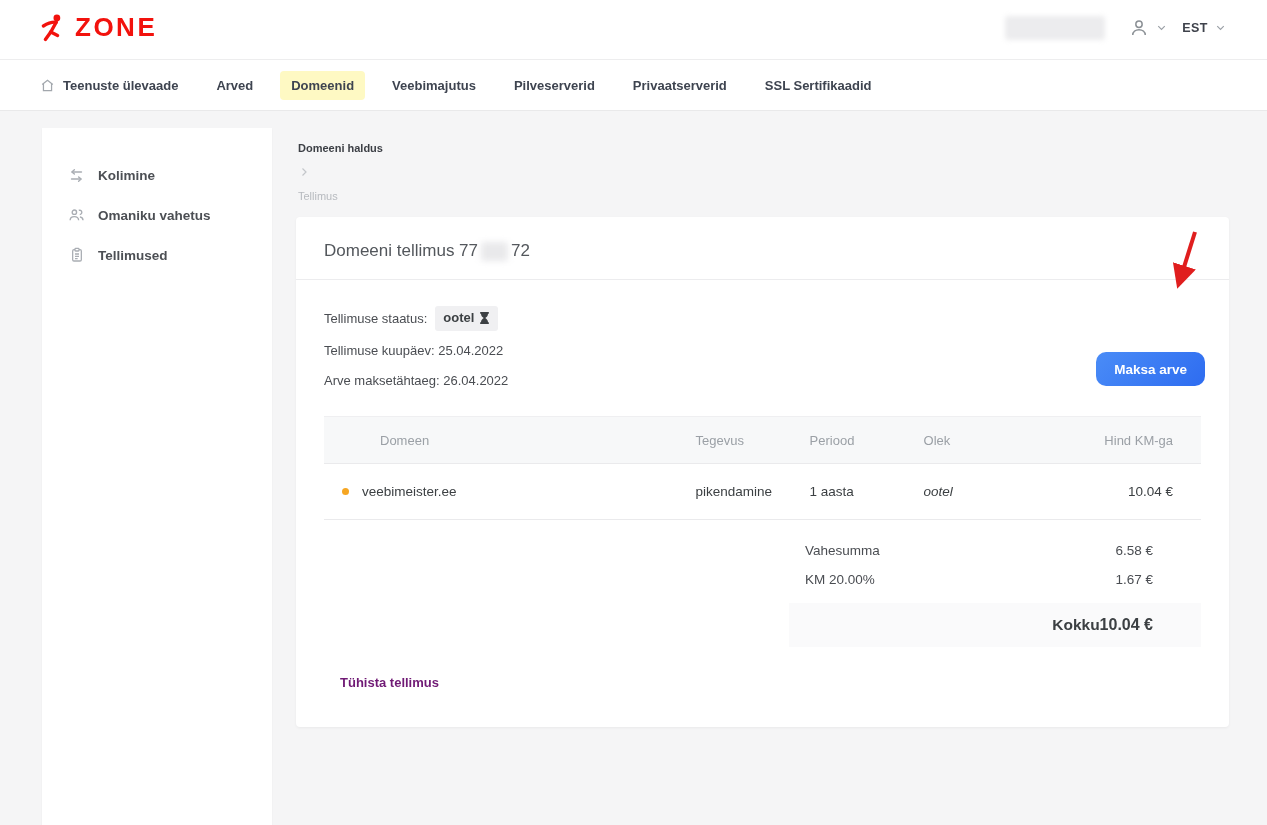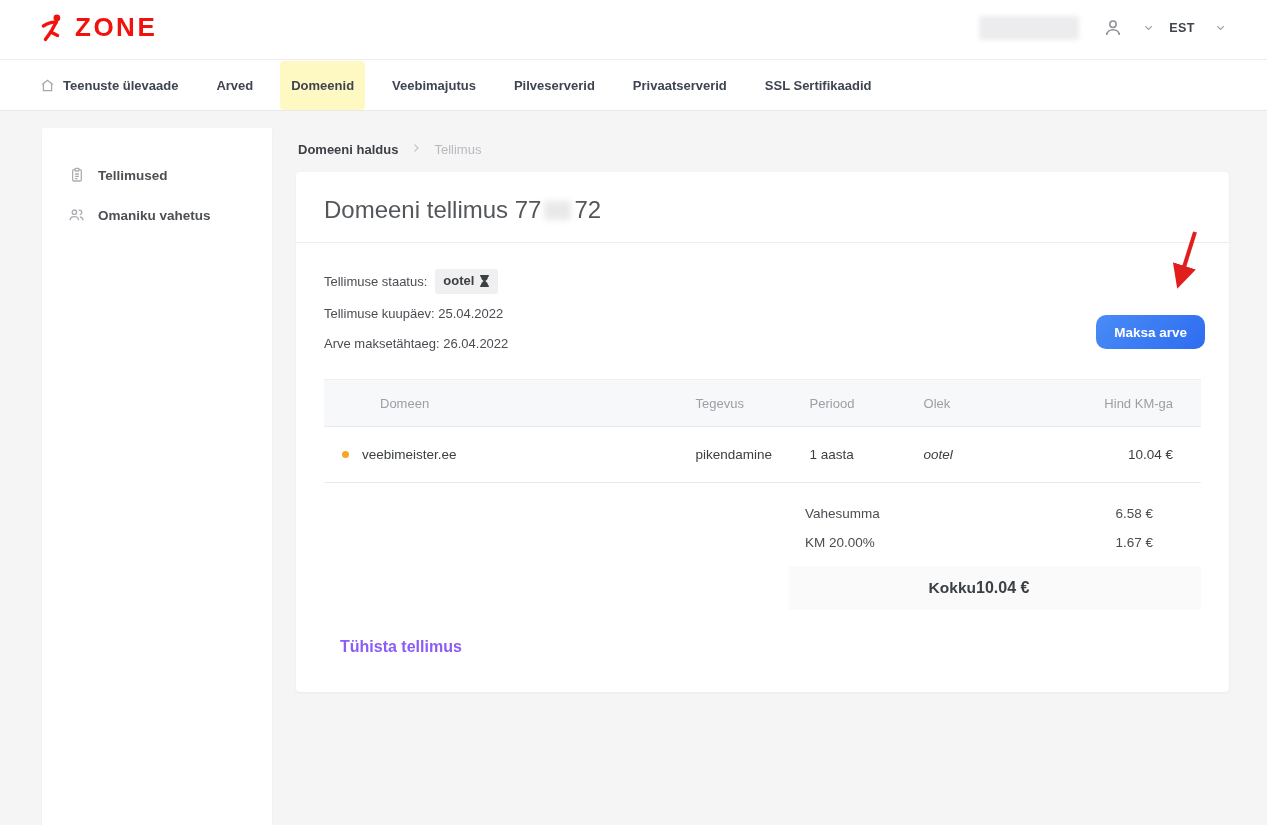--- a/index.html
+++ b/index.html
@@ -16,29 +16,29 @@
     position:absolute; top:0; left:0; width:1267px; height:60px;
     background:#fff; border-bottom:1px solid #ededee;
     display:flex; align-items:center; justify-content:space-between;
     padding:0 40px 4px 40px;
   }
   .logo { display:flex; align-items:center; gap:8px; cursor:pointer; }
   .logo-word { font-size:26px; font-weight:bold; letter-spacing:2.5px; color:#f2120d; line-height:1; padding-bottom:2px; }
   .header-right { display:flex; align-items:center; gap:14px; }
   .redact { background:#ececee; border-radius:3px; filter:blur(2.5px); }
   .redact-name { width:100px; height:24px; margin-right:10px; }
-  .icon-btn { display:flex; align-items:center; gap:19px; cursor:pointer; }
+  .icon-btn { display:flex; align-items:center; gap:6px; cursor:pointer; }
   .lang { font-size:12.5px; font-weight:bold; letter-spacing:.5px; color:#3f434c; }
   svg { display:block; }
 
   
   .main-nav {
     position:absolute; top:61px; left:0; width:1267px; height:50px;
     background:#fff; border-bottom:1px solid #e9e9ea;
-    display:flex; gap:16px; padding:0 29px;
+    display:flex; align-items:center; gap:16px; padding:0 29px;
   }
   .nav-item {
     display:flex; align-items:center; gap:8px;
     font-size:13px; font-weight:bold; color:#3e4450;
     padding:7px 11px; border-radius:4px; cursor:pointer; white-space:nowrap;
   }
   .nav-item.active { background:#fef9c3; }
 
   
   .main-area {
@@ -52,33 +52,33 @@
   }
   .side-item {
     display:flex; align-items:center; gap:13px;
     height:40px; cursor:pointer;
     font-size:13.5px; font-weight:bold; color:#4c4f54;
   }
   .side-icon { color:#a9adb3; width:17px; display:flex; justify-content:center; }
 
   .content { position:absolute; left:296px; top:31px; width:933px; }
 
-  .breadcrumb { display:flex; align-items:flex-start; gap:12px; font-size:13px; padding-left:2px; }
+  .breadcrumb { display:flex; align-items:flex-start; gap:12px; font-size:11px; padding-left:2px;flex-direction:column; }
   .crumb-parent { color:#3c3f45; font-weight:bold; cursor:pointer; }
   .crumb-sep { color:#c3c6ca; }
   .crumb-current { color:#b7babf; }
 
   
   .card {
     margin-top:15px; background:#fff; border-radius:4px;
     box-shadow:0 1px 3px rgba(0,0,0,.05);
     position:relative; min-height:497px;
   }
   .card-header { padding:24px 28px 18px; border-bottom:1px solid #ececee; }
-  .card-title { font-size:24px; font-weight:normal; color:#53575c; display:flex; align-items:center; }
+  .card-title { font-size:17px; font-weight:normal; color:#53575c; display:flex; align-items:center; }
   .redact-digits { display:inline-block; width:27px; height:19px; margin:0 3px; filter:blur(3px); background:#e9e9eb; border-radius:2px; }
 
   .card-body { position:relative; padding:26px 28px 36px; }
   .status-line { font-size:13px; color:#4a4d52; line-height:20px; margin-bottom:10px; display:flex; align-items:center; }
   .status-badge {
     display:inline-flex; align-items:center; gap:5px;
     background:#f0f0f2; border-radius:3px; padding:2px 8px 3px;
     font-weight:bold; color:#3c4043; margin-left:8px;
   }
   .pay-btn {
@@ -100,27 +100,27 @@
   .order-table tbody td { height:56px; padding:0 12px; border-bottom:1px solid #eaeaec; color:#3c4043; }
   .domain-cell { display:flex; align-items:center; gap:13px; padding-left:6px; }
   .dot { width:7px; height:7px; border-radius:50%; background:#f6a623; flex:none; }
   .state-italic { font-style:italic; color:#9ba0a6; }
   .col-domain { width:41%; } .col-action { width:13%; } .col-period { width:13%; } .col-state { width:13%; }
 
   
   .summary { width:412px; margin:16px 0 0 auto; font-size:13.5px; color:#4a4d52; }
   .sum-row { display:flex; justify-content:space-between; padding:7px 48px 7px 16px; }
   .sum-total {
-    display:flex; justify-content:center; align-items:center;
+    display:flex; justify-content:flex-end; align-items:center;
     background:#fafafb; margin-top:9px; padding:13px 48px 13px 16px;
   }
   .sum-total .t-label { font-size:15.5px; font-weight:bold; color:#3c4043; }
   .sum-total .t-value { font-size:16px; font-weight:bold; color:#3c4043; }
 
-  .cancel-link { display:inline-block; margin:28px 0 0 16px; font-size:16px; font-weight:bold; color:#8b5cf6; text-decoration:none; cursor:pointer; }
+  .cancel-link { display:inline-block; margin:28px 0 0 16px; font-size:13px; font-weight:bold; color:#701a75; text-decoration:none; cursor:pointer; }
 
   
   .annotation-arrow { position:absolute; left:1158px; top:226px; pointer-events:none; }
 </style>
 </head>
 <body>
 
 <div class="top-header">
   <div class="logo">
     <span>
@@ -188,38 +188,49 @@
   <div class="nav-item">
     <span>SSL Sertifikaadid</span>
   </div>
 </div>
 
 <div class="main-area">
 
   <div class="sidebar">
     <div class="side-item">
       <span class="side-icon">
-        <svg width="16" height="16" viewBox="0 0 24 24" fill="none" stroke="currentColor" stroke-width="1.9">
-          <rect x="5.5" y="4" width="13" height="17" rx="2"></rect>
-          <rect x="9" y="2.2" width="6" height="3.8" rx="1" fill="#fff"></rect>
-          <path d="M9 10.5h6M9 14h6M9 17.5h4"></path>
+        <svg width="17" height="17" viewBox="0 0 24 24" fill="none" stroke="currentColor" stroke-width="2" stroke-linecap="round" stroke-linejoin="round">
+          <path d="M19 7H6"></path>
+            <path d="M9 4L5.5 7 9 10"></path>
+            <path d="M5 17h13"></path>
+            <path d="M15 14l3.5 3-3.5 3"></path>
         </svg>
       </span>
-      <span>Tellimused</span>
+      <span>Kolimine</span>
     </div>
     <div class="side-item">
       <span class="side-icon">
         <svg width="18" height="18" viewBox="0 0 24 24" fill="none" stroke="currentColor" stroke-width="1.9">
           <circle cx="9" cy="8" r="3.1"></circle>
           <path d="M3 19.5c0-3.4 2.7-5.2 6-5.2s6 1.8 6 5.2"></path>
           <path d="M15.2 5.6a3 3 0 1 1 1.4 5.7"></path>
           <path d="M16.8 14.6c2.5.4 4.4 2 4.4 4.9"></path>
         </svg>
       </span>
       <span>Omaniku vahetus</span>
+    </div>
+    <div class="side-item">
+      <span class="side-icon">
+        <svg width="16" height="16" viewBox="0 0 24 24" fill="none" stroke="currentColor" stroke-width="1.9">
+          <rect x="5.5" y="4" width="13" height="17" rx="2"></rect>
+          <rect x="9" y="2.2" width="6" height="3.8" rx="1" fill="#fff"></rect>
+          <path d="M9 10.5h6M9 14h6M9 17.5h4"></path>
+        </svg>
+      </span>
+      <span>Tellimused</span>
     </div>
   </div>
 
   <div class="content">
 
     <div class="breadcrumb">
       <span class="crumb-parent">Domeeni haldus</span>
       <span class="crumb-sep">
         <svg width="12" height="12" viewBox="0 0 24 24" fill="none" stroke="#c3c6ca" stroke-width="2.4">
             <path d="M9 5l7 7-7 7"></path>

